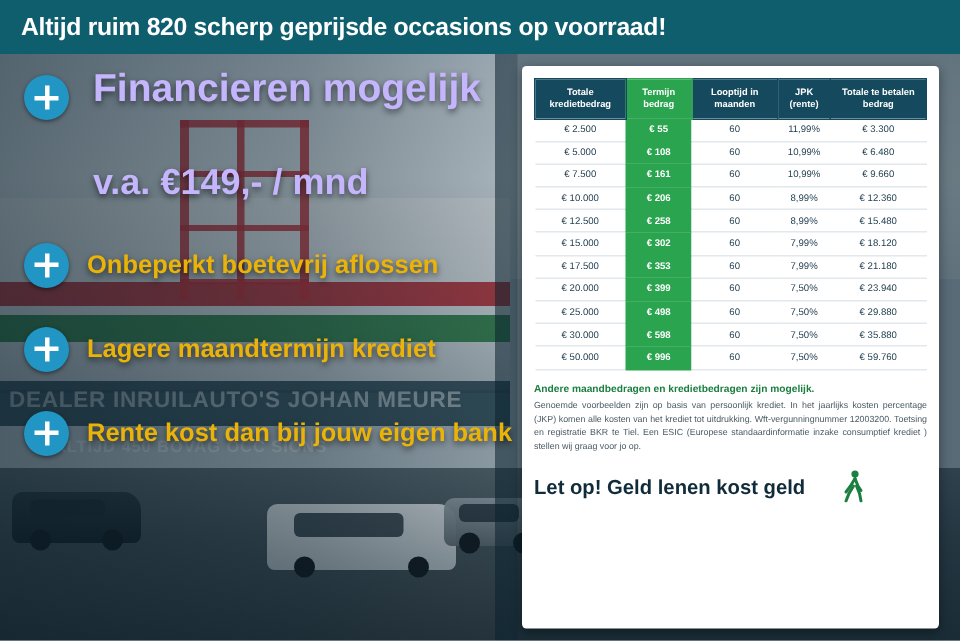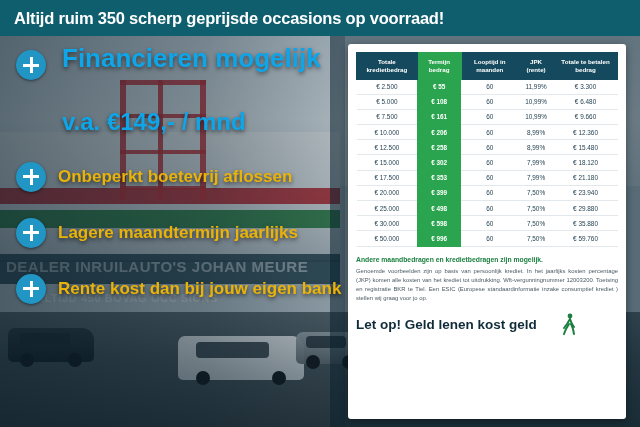--- a/index.html
+++ b/index.html
@@ -101,21 +101,21 @@
   .shade-right {
     position: absolute; left: 330px; top: 0; width: 310px; height: 391px;
     background: rgba(10,32,45,.55);
   }
 
   
   .left-col {
     position: absolute; left: 16px; top: 44px; width: 330px;
   }
   .headline {
-    color: #0ea5e9; font-size: 26px; font-weight: bold;
+    color: #c4b5fd; font-size: 26px; font-weight: bold;
     margin-left: 46px; line-height: 1.12; text-shadow: 0 2px 4px rgba(0,0,0,.55);
   }
   .headline .l2 { font-size: 24px; display: block; margin-top: 36px; }
   .bullet-row {
     display: flex; align-items: center; gap: 12px; margin-top: 26px;
   }
   .plus {
     flex: 0 0 auto;
     width: 30px; height: 30px; border-radius: 50%;
     background: #2196c4;
@@ -189,21 +189,21 @@
   }
   .warn-text {
     color: #102c3a; font-size: 13.5px; font-weight: bold;
   }
   .walker { width: 16px; height: 22px; flex: 0 0 auto; }
 </style>
 </head>
 <body>
 
 <div class="banner">
-  <span class="banner-text">Altijd ruim 350 scherp geprijsde occasions op voorraad!</span>
+  <span class="banner-text">Altijd ruim 820 scherp geprijsde occasions op voorraad!</span>
 </div>
 
 <div class="photo">
   <div class="sky"></div>
 
   <div class="building"></div>
   <div class="roof-red"></div>
   <div class="green-strip"></div>
 
   <div class="tower">
@@ -251,21 +251,21 @@
     <span class="l2">v.a. €149,- / mnd</span>
   </div>
 
   <div class="bullet-row">
     <span class="plus"></span>
     <span class="bullet-text">Onbeperkt boetevrij aflossen</span>
   </div>
 
   <div class="bullet-row">
     <span class="plus"></span>
-    <span class="bullet-text">Lagere maandtermijn jaarlijks</span>
+    <span class="bullet-text">Lagere maandtermijn krediet</span>
   </div>
 
   <div class="bullet-row">
     <span class="plus"></span>
     <span class="bullet-text">Rente kost dan bij jouw eigen bank</span>
   </div>
 </div>
 
 <div class="panel">
 

